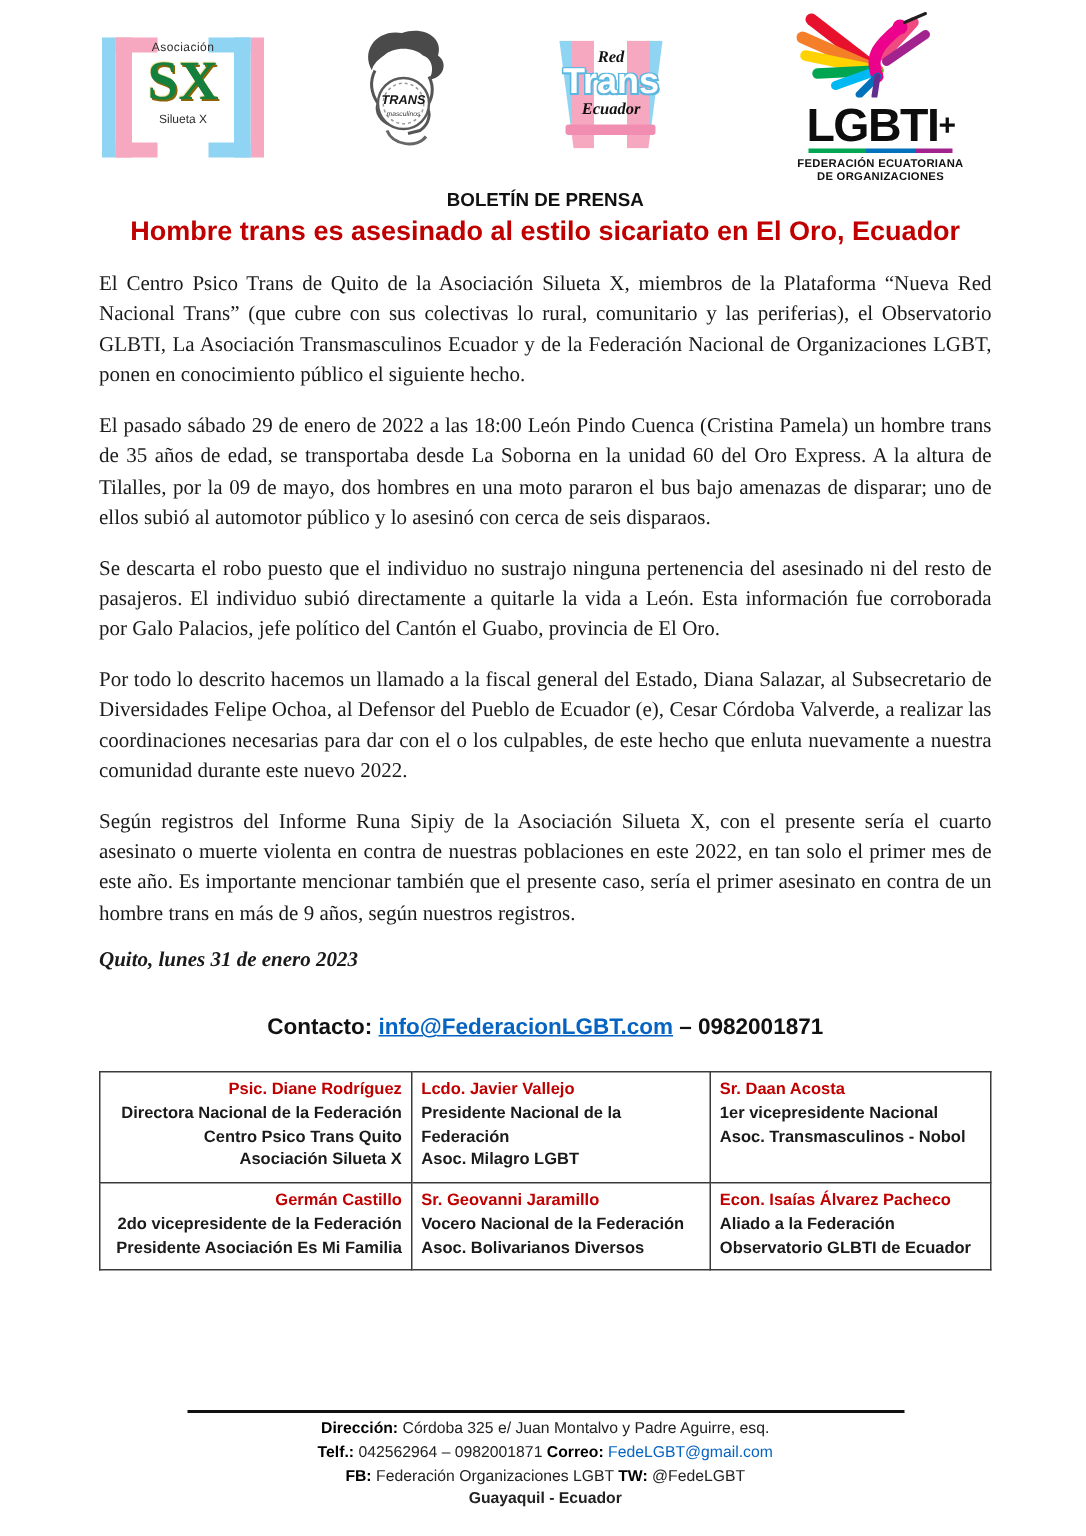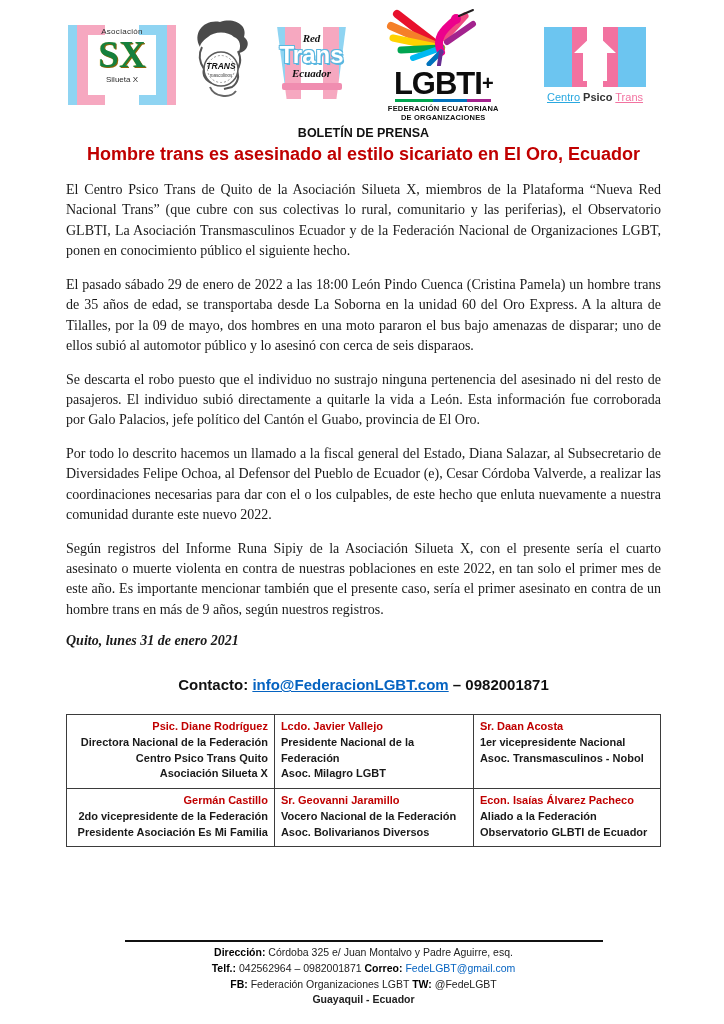--- a/index.html
+++ b/index.html
@@ -177,45 +177,32 @@
       <line x1="74" y1="8" x2="88" y2="2" stroke="#231f20" stroke-width="2" stroke-linecap="round"></line>
       <line x1="56" y1="44" x2="44" y2="56" stroke="#0072bc" stroke-width="5" stroke-linecap="round"></line>
       <line x1="56" y1="44" x2="54" y2="57" stroke="#662d91" stroke-width="4" stroke-linecap="round"></line>
     </svg>
     <div class="lgbti-word"><span>LGBTI</span><span class="lgbti-plus">+</span></div>
     <div class="lgbti-underline"></div>
     <div class="lgbti-sub">FEDERACIÓN ECUATORIANA</div>
     <div class="lgbti-sub">DE ORGANIZACIONES</div>
   </div>
 
-  <div class="logo cpt-logo">
-    <div class="cpt-mark">
-      <div class="cpt-stripes"></div>
-      <svg class="cpt-house" width="102" height="60" viewBox="0 0 102 60">
-        <path d="M51,6 L72,26 L63,26 L63,54 L39,54 L39,26 L30,26 Z" fill="#ffffff"></path>
-      </svg>
-    </div>
-    <div class="cpt-text">
-      <span class="cpt-centro">Centro</span>
-      <span class="cpt-psico">Psico</span>
-      <span class="cpt-trans">Trans</span>
-    </div>
-  </div>
 </div>
 
 <div class="bulletin">BOLETÍN DE PRENSA</div>
 <h1 class="headline">Hombre trans es asesinado al estilo sicariato en El Oro, Ecuador</h1>
 
 <div>
   <p class="para">El Centro Psico Trans de Quito de la Asociación Silueta X, miembros de la Plataforma “Nueva Red Nacional Trans” (que cubre con sus colectivas lo rural, comunitario y las periferias), el Observatorio GLBTI, La Asociación Transmasculinos Ecuador y de la Federación Nacional de Organizaciones LGBT, ponen en conocimiento público el siguiente hecho.</p>
   <p class="para">El pasado sábado 29 de enero de 2022 a las 18:00 León Pindo Cuenca (Cristina Pamela) un hombre trans de 35 años de edad, se transportaba desde La Soborna en la unidad 60 del Oro Express. A la altura de Tilalles, por la 09 de mayo, dos hombres en una moto pararon el bus bajo amenazas de disparar; uno de ellos subió al automotor público y lo asesinó con cerca de seis disparaos.</p>
   <p class="para">Se descarta el robo puesto que el individuo no sustrajo ninguna pertenencia del asesinado ni del resto de pasajeros. El individuo subió directamente a quitarle la vida a León. Esta información fue corroborada por Galo Palacios, jefe político del Cantón el Guabo, provincia de El Oro.</p>
   <p class="para">Por todo lo descrito hacemos un llamado a la fiscal general del Estado, Diana Salazar, al Subsecretario de Diversidades Felipe Ochoa, al Defensor del Pueblo de Ecuador (e), Cesar Córdoba Valverde, a realizar las coordinaciones necesarias para dar con el o los culpables, de este hecho que enluta nuevamente a nuestra comunidad durante este nuevo 2022.</p>
   <p class="para">Según registros del Informe Runa Sipiy de la Asociación Silueta X, con el presente sería el cuarto asesinato o muerte violenta en contra de nuestras poblaciones en este 2022, en tan solo el primer mes de este año. Es importante mencionar también que el presente caso, sería el primer asesinato en contra de un hombre trans en más de 9 años, según nuestros registros.</p>
-  <p class="date-line">Quito, lunes 31 de enero 2021</p>
+  <p class="date-line">Quito, lunes 31 de enero 2023</p>
 </div>
 
 <div class="contact-line">
   <span>Contacto:</span>
   <a>info@FederacionLGBT.com</a>
   <span>– 0982001871</span>
 </div>
 
 <table class="signatories">
   <tbody>

